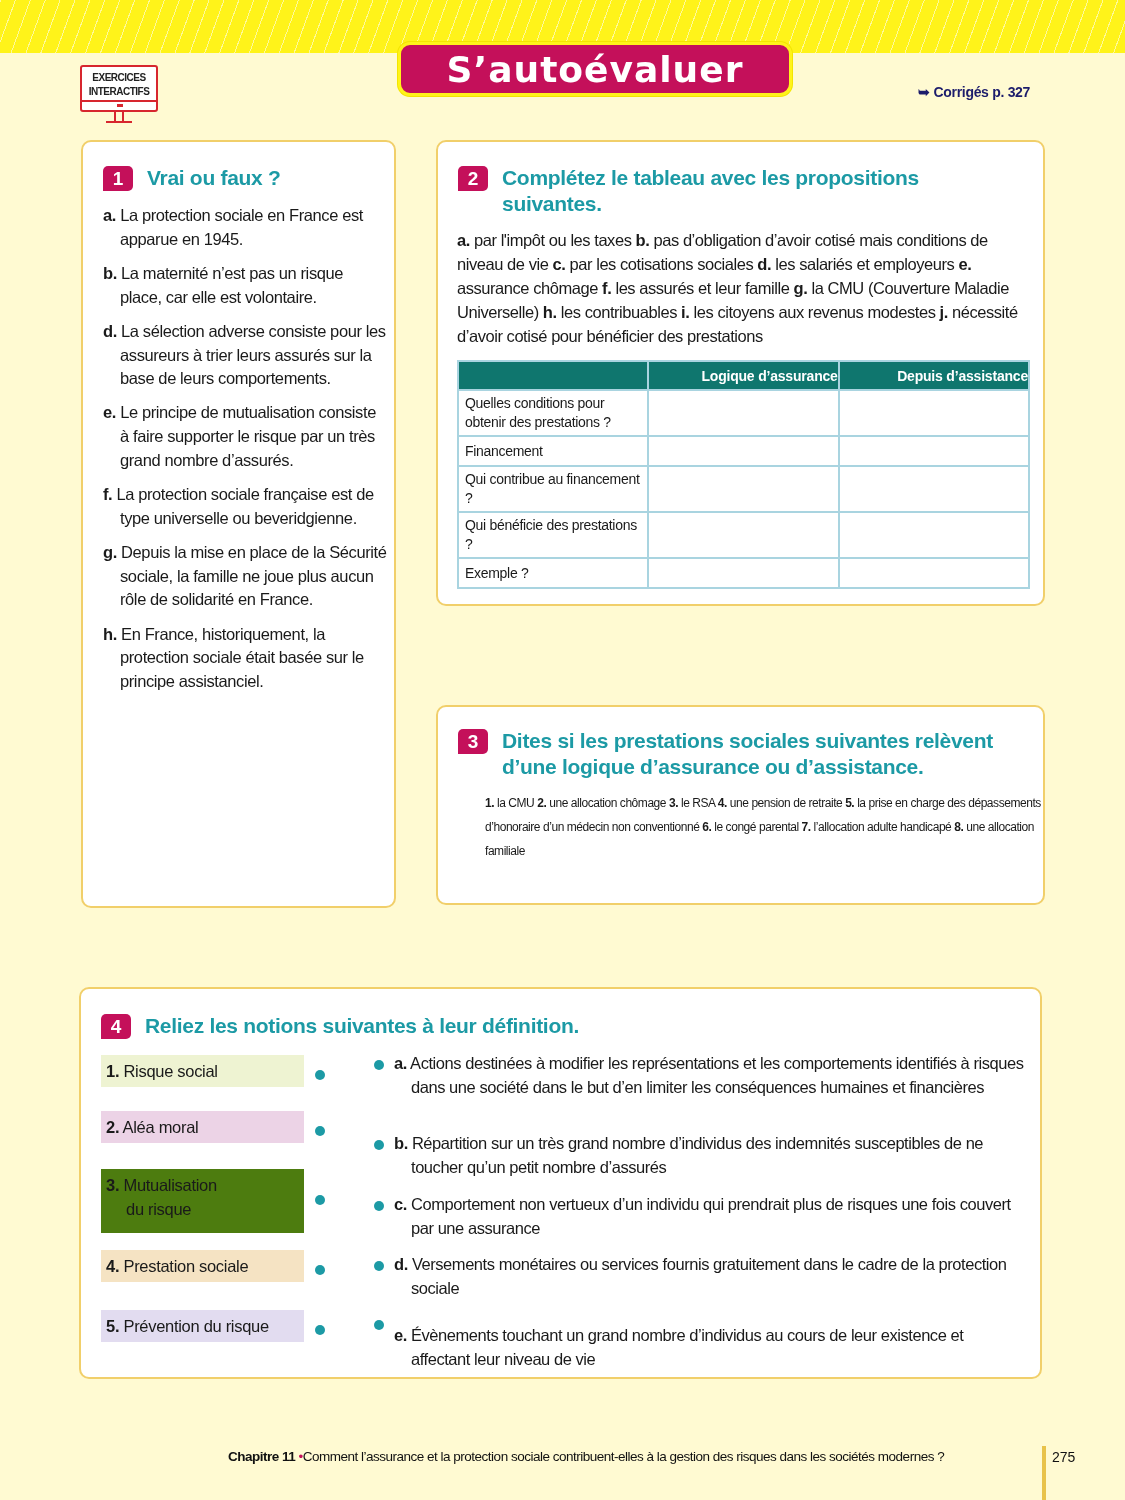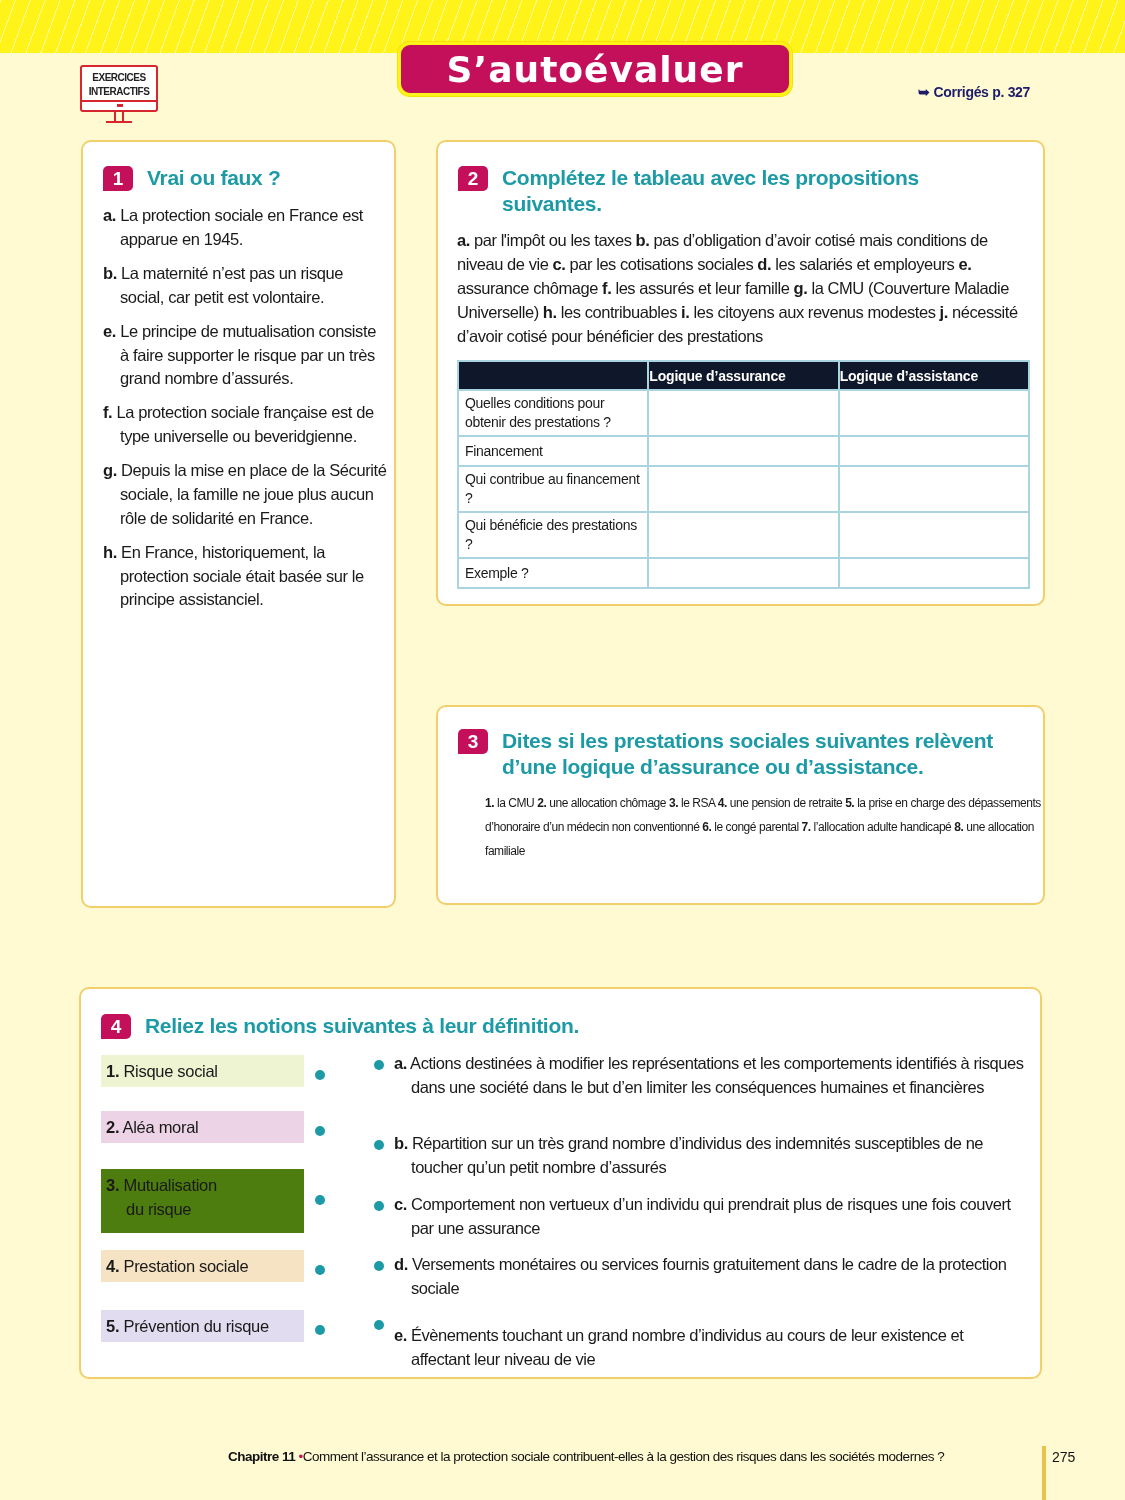--- a/index.html
+++ b/index.html
@@ -92,22 +92,22 @@
     font-size: 16.5px; line-height: 24px; letter-spacing: -0.45px;
   }
   .prop-text b { font-weight: bold; }
   .tbl {
     position: absolute; left: 19px; top: 218px; width: 573px;
     border-collapse: collapse; font-family: "Liberation Sans", sans-serif;
     font-stretch: condensed;
   }
   .tbl th, .tbl td { border: 2px solid #a9d4e0; }
   .tbl th {
-    background: #0f172a; color: #fff; font-weight: bold; font-size: 14px;
-    height: 29px; text-align: left; letter-spacing: -0.2px;
+    background: #0f766e; color: #fff; font-weight: bold; font-size: 14px;
+    height: 29px; text-align: right; letter-spacing: -0.2px;
   }
   .tbl td { font-size: 14px; line-height: 19px; padding: 2px 6px; vertical-align: middle; letter-spacing: -0.3px; }
   .tbl col.c1 { width: 191px; }
   .tbl col.c2 { width: 191px; }
   .tbl col.c3 { width: 191px; }
   .tbl tr.r2 td { height: 46px; }
   .tbl tr.r1 td { height: 30px; }
 
   
   #card3 { left: 436px; top: 705px; width: 609px; height: 200px; }
@@ -174,21 +174,22 @@
   <span class="arrow">➥</span><span>Corrigés p. 327</span>
 </div>
 
 <div class="card" id="card1">
   <div class="card-title">
     <span class="num-badge">1</span>
     <span class="t">Vrai ou faux ?</span>
   </div>
   <div class="vf-list" id="vf-list">
       <div class="vf-item"><b>a.</b> <span>La protection sociale en France est apparue en 1945.</span></div>
-      <div class="vf-item"><b>b.</b> <span>La maternité n’est pas un risque social, car petit est volontaire.</span></div>
+      <div class="vf-item"><b>b.</b> <span>La maternité n’est pas un risque place, car elle est volontaire.</span></div>
+      <div class="vf-item"><b>d.</b> <span>La sélection adverse consiste pour les assureurs à trier leurs assurés sur la base de leurs comportements.</span></div>
       <div class="vf-item"><b>e.</b> <span>Le principe de mutualisation consiste à faire supporter le risque par un très grand nombre d’assurés.</span></div>
       <div class="vf-item"><b>f.</b> <span>La protection sociale française est de type universelle ou beveridgienne.</span></div>
       <div class="vf-item"><b>g.</b> <span>Depuis la mise en place de la Sécurité sociale, la famille ne joue plus aucun rôle de solidarité en France.</span></div>
       <div class="vf-item"><b>h.</b> <span>En France, historiquement, la protection sociale était basée sur le principe assistanciel.</span></div>
     </div>
 </div>
 
 <div class="card" id="card2">
   <div class="card-title">
     <span class="num-badge">2</span>
@@ -198,21 +199,21 @@
   <table class="tbl">
     <colgroup>
         <col class="c1">
         <col class="c2">
         <col class="c3">
       </colgroup>
     <thead>
       <tr>
         <th></th>
         <th>Logique d’assurance</th>
-        <th>Logique d’assistance</th>
+        <th>Depuis d’assistance</th>
       </tr>
     </thead>
     <tbody>
       <tr class="r2">
         <td>Quelles conditions pour obtenir des prestations ?</td>
         <td></td>
         <td></td>
       </tr>
       <tr class="r1">
         <td>Financement</td>

